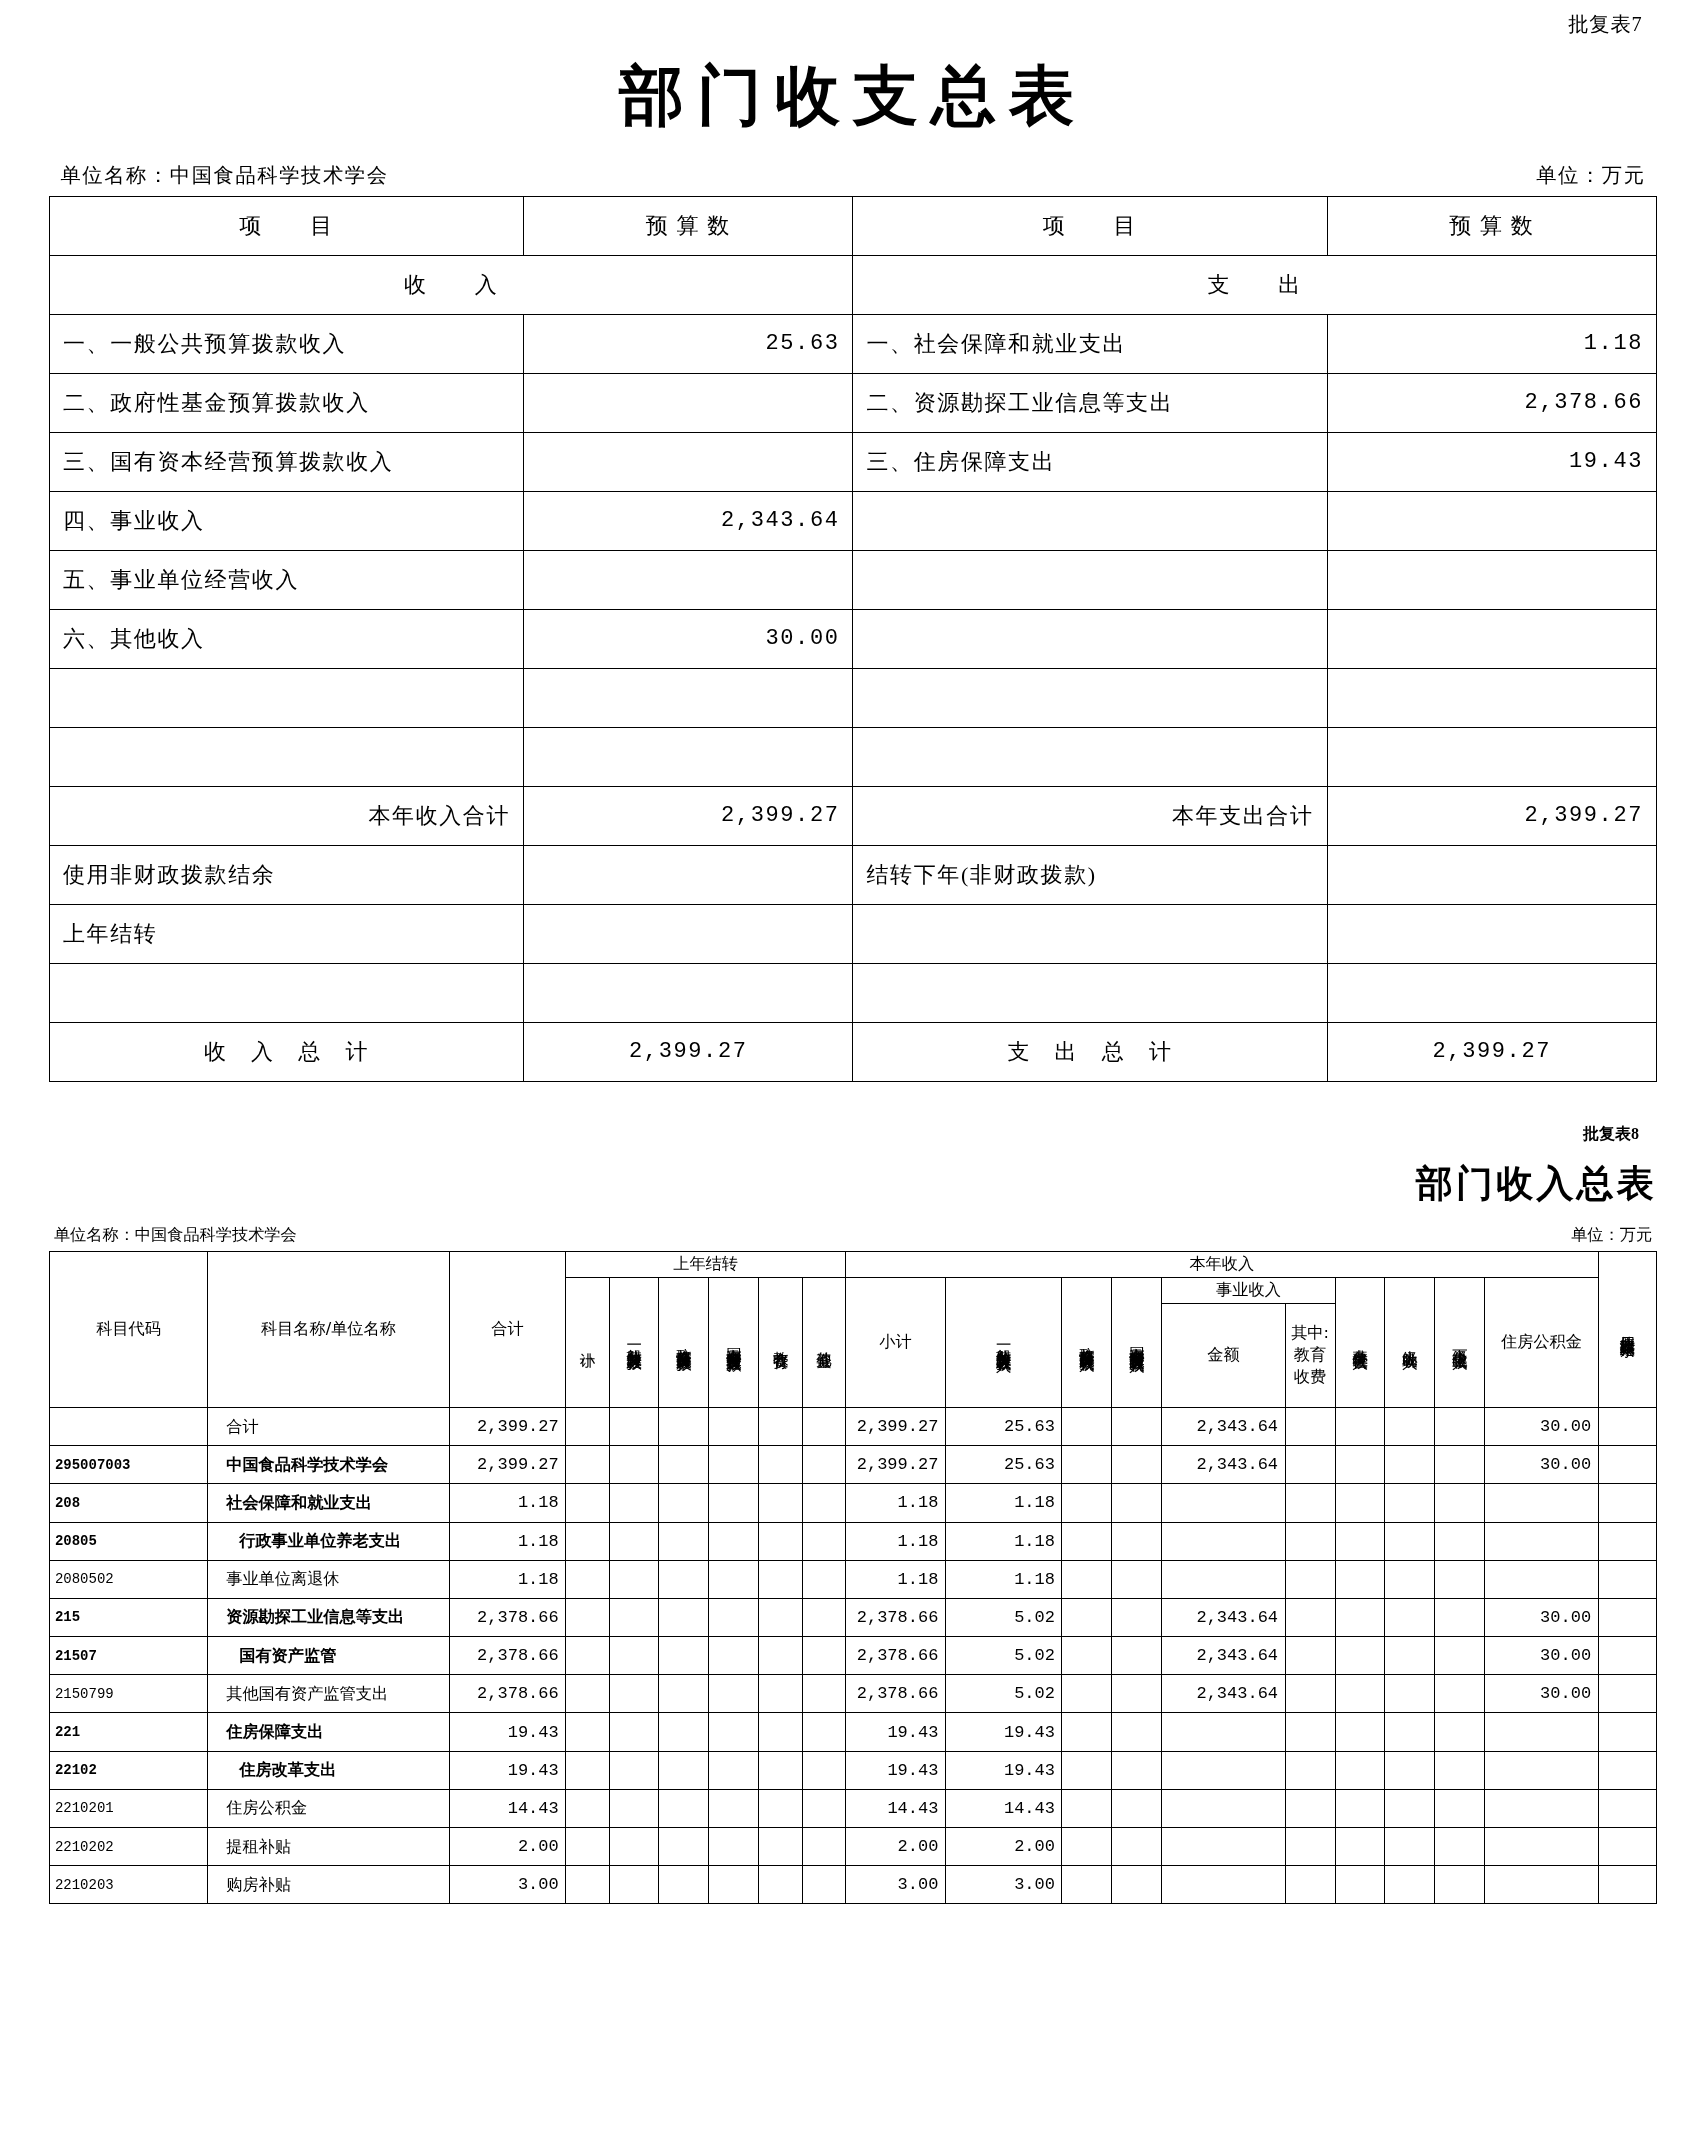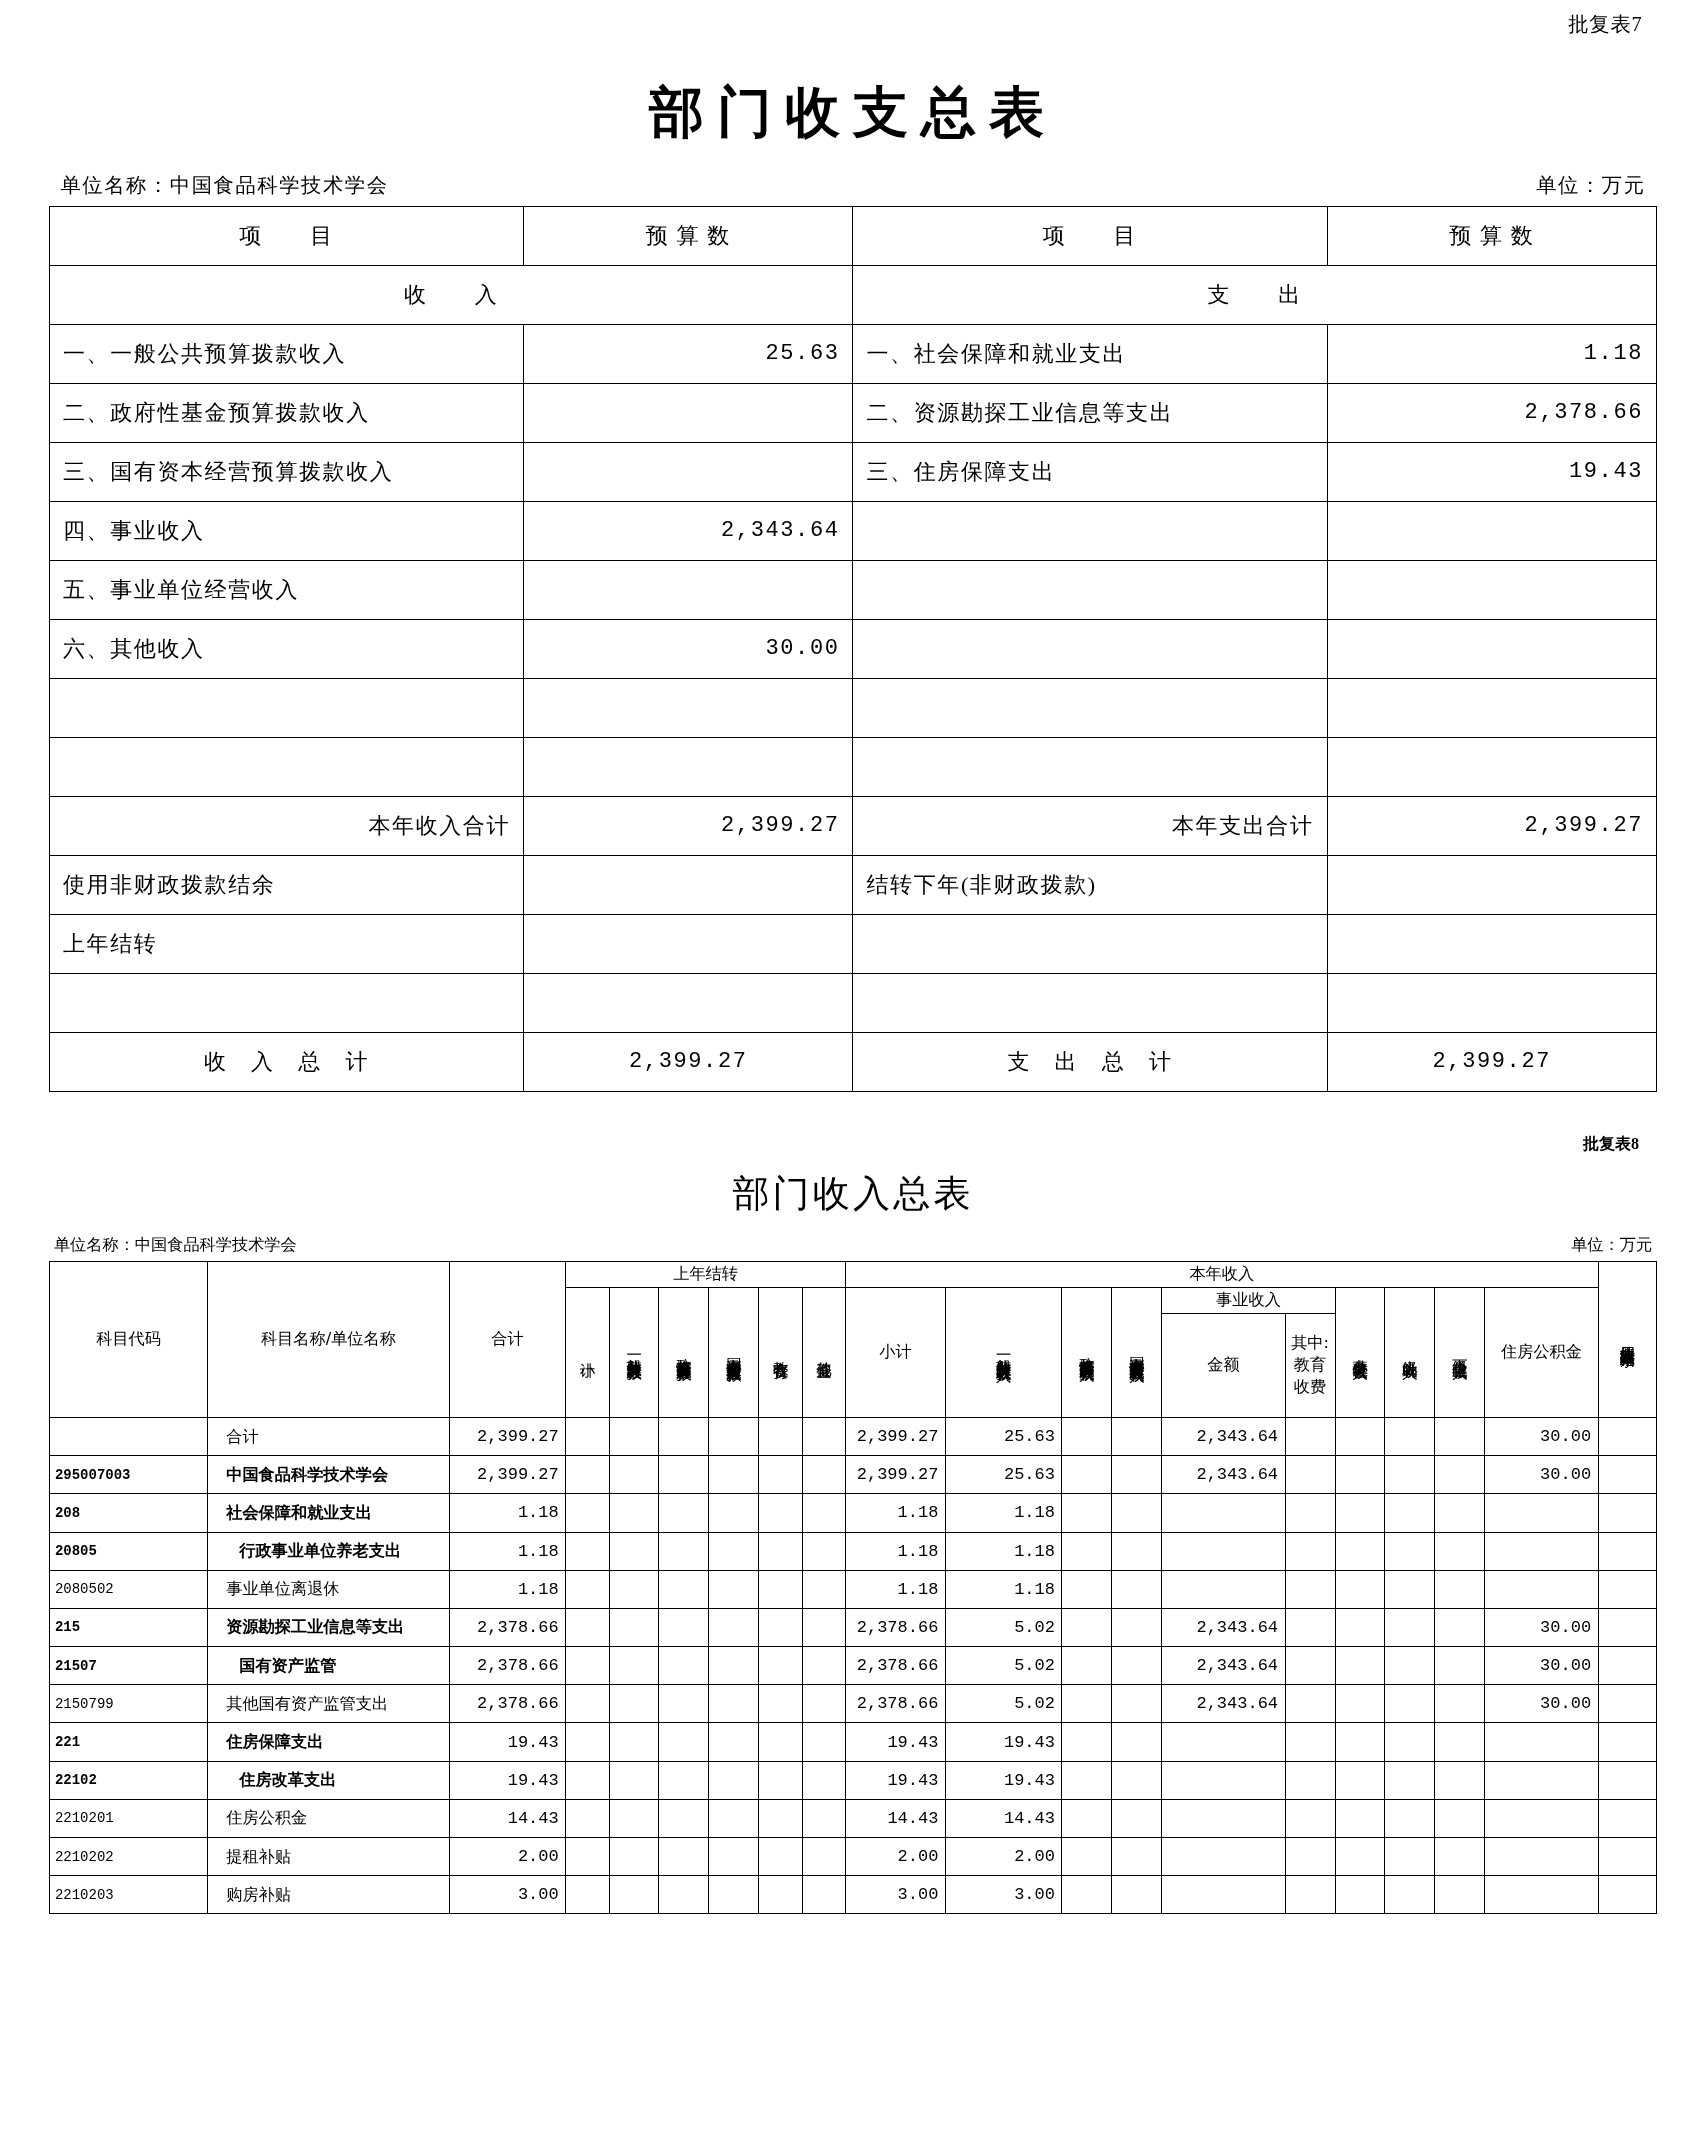--- a/index.html
+++ b/index.html
@@ -21,24 +21,24 @@
   .t7-wrap { padding-top: 10px; }
   .sheet-tag {
     text-align: right;
     font-size: 20.3px;
     letter-spacing: 0.8px;
     padding-right: 14.6px;
     font-family: "Liberation Serif", serif;
   }
   .t7-title {
     text-align: center;
-    font-size: 55px;
+    font-size: 65px;
     font-weight: bold;
     letter-spacing: 13px;
-    margin: 38px 0 21px 0;
+    margin: 14px 0 21px 0;
     font-family: Liberation Mono, monospace;
   }
   .t7-meta {
     display: flex;
     justify-content: space-between;
     font-size: 20.3px;
     letter-spacing: 1.6px;
     padding: 0 11.4px 6.5px 11.4px;
   }
   table.grid {
@@ -92,23 +92,23 @@
 
   
   .t8-wrap { padding-top: 42px; }
   .sheet-tag8 {
     text-align: right;
     font-size: 16px;
     padding-right: 18px;
     font-weight: bold;
   }
   .t8-title {
-    text-align: center;
+    text-align: right;
     font-size: 37px;
-    font-weight: normal;
+    font-weight: bold;
     letter-spacing: 3.2px;
     margin: 14.6px 0 14.6px 0;
     font-family: "DejaVu Sans", "Liberation Sans", sans-serif;
   }
   .t8-meta {
     display: flex;
     justify-content: space-between;
     font-size: 16.2px;
     padding: 0 4.9px 4.9px 4.9px;
     font-family: "DejaVu Sans", "Liberation Sans", sans-serif;

